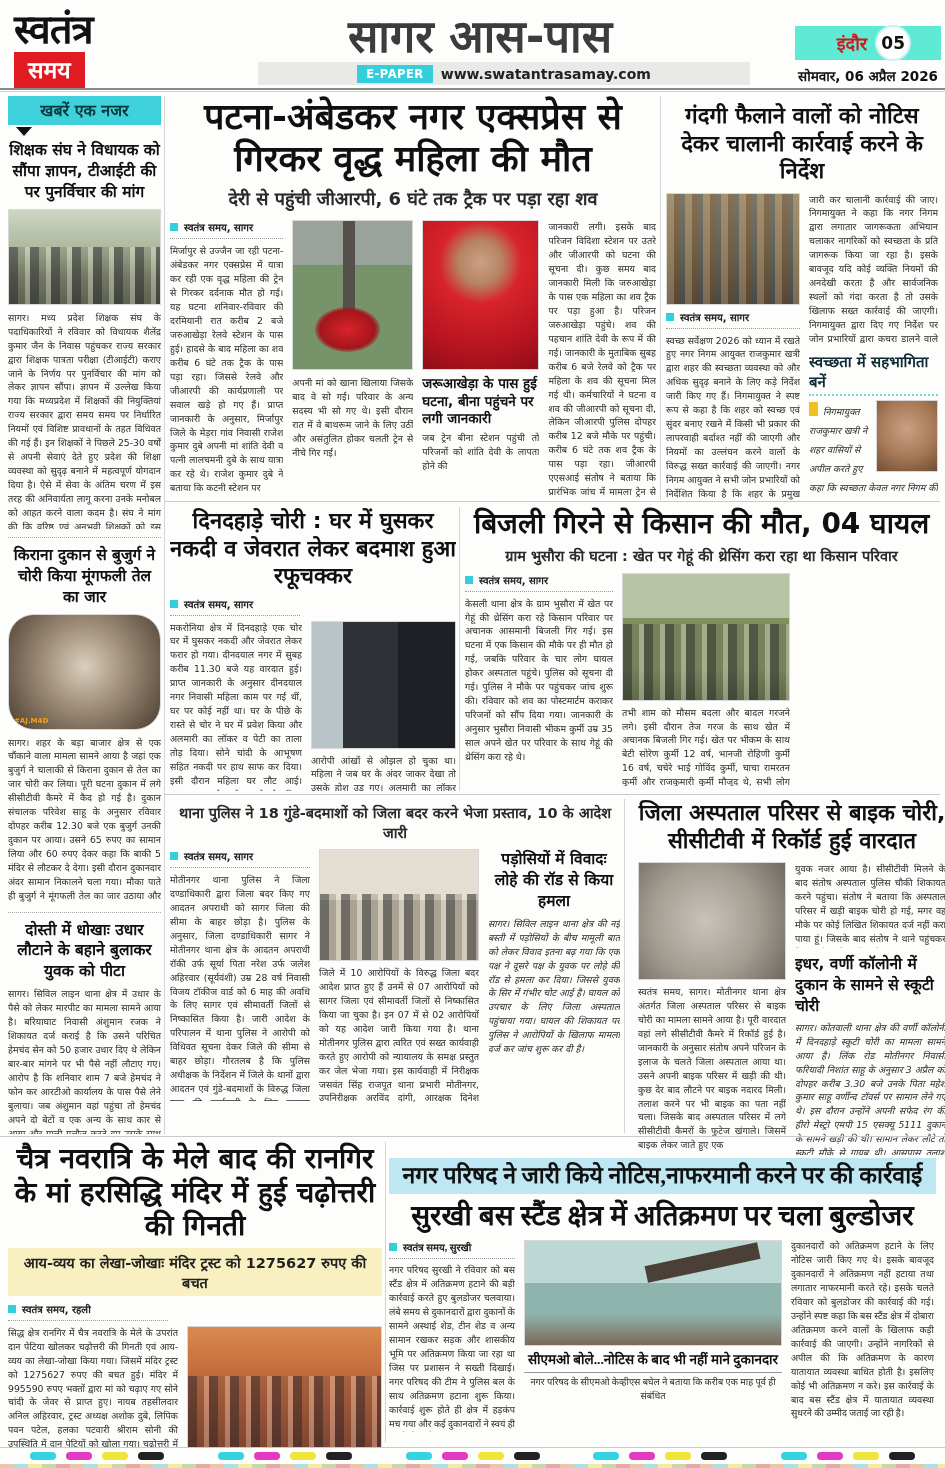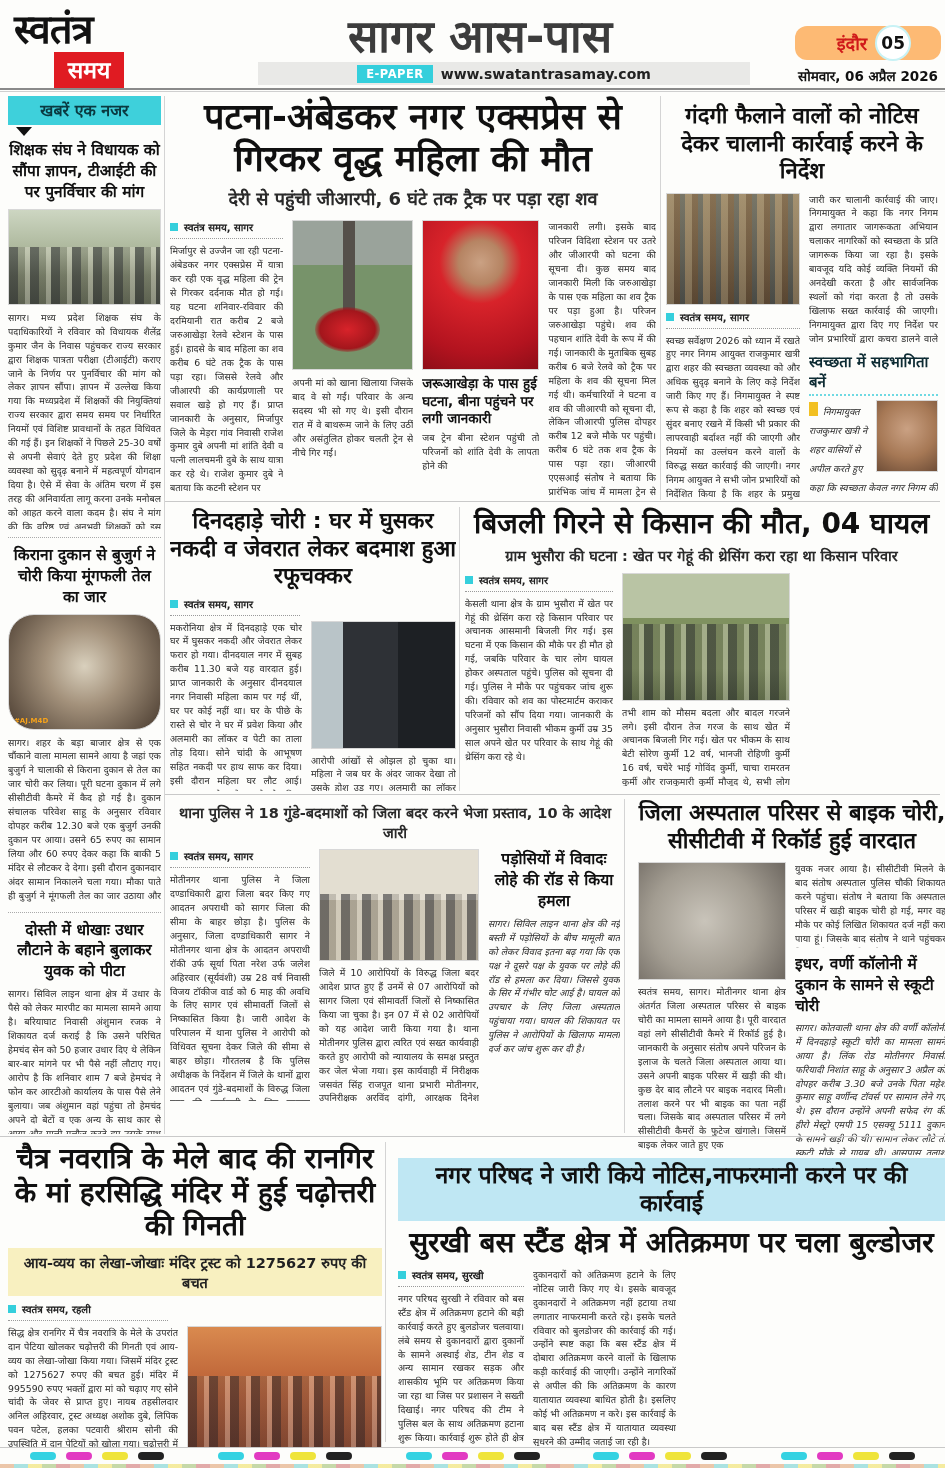--- a/index.html
+++ b/index.html
@@ -8,21 +8,21 @@
   .page { position:relative; width:945px; height:1468px; background:#fdfdfb; overflow:hidden; }
   .abs { position:absolute; }
 
   
   .logo-top { font-size:40px; font-weight:900; letter-spacing:-1px; color:#111; line-height:1.05; }
   .logo-bottom { display:inline-block; background:#e01b22; color:#fff; font-weight:800; font-size:23px; padding:1px 14px 3px; margin-top:2px; }
   .section-title { font-size:45px; font-weight:800; color:#3c3c3c; text-align:center; line-height:1.0; }
   .epaper-bar { background:#e9e9e7; height:23px; display:flex; align-items:center; justify-content:center; gap:8px; }
   .epaper-chip { background:#35cfdc; color:#fff; font-weight:800; font-size:11.5px; padding:2px 9px; letter-spacing:.5px; }
   .site-url { font-size:14px; font-weight:700; color:#222; }
-  .edition-pill { background:#fdba74; height:34px; border-radius:12px; display:flex; align-items:center; justify-content:center; gap:10px; padding:0 8px 0 18px; }
+  .edition-pill { background:#5eead4; height:34px; border-radius:0; display:flex; align-items:center; justify-content:center; gap:10px; padding:0 8px 0 18px; }
   .edition-name { color:#d01a1a; font-weight:800; font-size:18px; }
   .page-circle { width:32px; height:32px; border-radius:50%; background:#fff; display:flex; align-items:center; justify-content:center; font-size:17px; font-weight:900; color:#111; box-shadow:0 0 0 2px #c8f2f5; }
   .date-line { font-size:13.5px; font-weight:800; color:#111; text-align:center; margin-top:7px; }
   .head-rule { border-top:2px solid #8a8a8a; border-bottom:1px solid #cfcfcf; height:4px; }
 
   
   .hl { font-weight:800; color:#101010; text-align:center; }
   .hl-xl { font-size:36px; line-height:1.18; }
   .hl-lg { font-size:28px; line-height:1.2; }
   .hl-md { font-size:22px; line-height:1.25; }
@@ -87,21 +87,21 @@
   .reg-c { background:#35d2e2; } .reg-m { background:#e23ac2; } .reg-y { background:#efe43a; } .reg-k { background:#222; }
   .micro-strip { height:4px; background:repeating-linear-gradient(90deg,#d96 0 14px,#6cc 14px 28px,#ed5 28px 42px,#9b6 42px 56px,#c66 56px 70px); opacity:.55; }
 </style>
 </head>
 <body>
 
 <div class="page">
 
   <div class="abs" style="left:14px; top:8px; width:150px;">
     <div class="logo-top">स्वतंत्र</div>
-    <div style="text-align:center;"><span class="logo-bottom">समय</span></div>
+    <div style="text-align:left;"><span class="logo-bottom">समय</span></div>
   </div>
 
   <div class="abs section-title" style="left:290px; top:14px; width:380px;">सागर आस-पास</div>
 
   <div class="abs epaper-bar" style="left:258px; top:62px; width:492px;">
     <span class="epaper-chip">E-PAPER</span>
     <span class="site-url">www.swatantrasamay.com</span>
   </div>
 
   <div class="abs" style="left:795px; top:26px; width:146px;">
@@ -285,31 +285,38 @@
         <div class="body" style="height:186px; overflow:hidden;">सिद्ध क्षेत्र रानगिर में चैत्र नवरात्रि के मेले के उपरांत दान पेटिया खोलकर चढ़ोत्तरी की गिनती एवं आय-व्यय का लेखा-जोखा किया गया। जिसमें मंदिर ट्रस्ट को 1275627 रुपए की बचत हुई। मंदिर में 995590 रुपए भक्तों द्वारा मां को चढ़ाए गए सोने चांदी के जेवर से प्राप्त हुए। नायब तहसीलदार अनिल अहिरवार, ट्रस्ट अध्यक्ष अशोक दुबे, लिपिक पवन पटेल, हलका पटवारी श्रीराम सोनी की उपस्थिति में दान पेटियों को खोला गया। चढ़ोत्तरी में 998355 रुपए, नारियल भेंट किए गए 492250 रुपए, मुंडन कार्य नीलामी से 35000 रुपए, ज्योतिकलश, विवाह, दान, व्यवस्था से 776927 रुपए प्राप्त हुए। इस तरह अब तक कुल आय 2302532 रुपए हुई। इसके अलावा अब तक मंदिर परिसर में हुए निर्माण कार्य,</div>
       </div>
       <div class="col" style="width:195px;">
         <div class="photo ph-temple ph-people" style="height:124px;"></div>
 
       </div>
     </div>
   </div>
   <div class="abs vrule" style="left:385px; top:1142px; height:300px;"></div>
 
-  <div class="abs" style="left:398px; top:1158px; width:547px; height:288px; overflow:hidden;">
+  <div class="abs" style="left:389px; top:1158px; width:547px; height:288px; overflow:hidden;font-family:Liberation Serif, serif;">
     <div class="cyan-strip">नगर परिषद ने जारी किये नोटिस,नाफरमानी करने पर की कार्रवाई</div>
     <div class="hl hl-lg" style="margin-top:5px;">सुरखी बस स्टैंड क्षेत्र में अतिक्रमण पर चला बुल्डोजर</div>
     <div class="cols" style="margin-top:8px;">
       <div class="col" style="width:126px;">
         <div class="byline">
           <span class="sq"></span>
           <span>स्वतंत्र समय, सुरखी</span>
         </div>
         <div class="body" style="height:168px; overflow:hidden;">नगर परिषद सुरखी ने रविवार को बस स्टैंड क्षेत्र में अतिक्रमण हटाने की बड़ी कार्रवाई करते हुए बुलडोजर चलवाया। लंबे समय से दुकानदारों द्वारा दुकानों के सामने अस्थाई शेड, टीन शेड व अन्य सामान रखकर सड़क और शासकीय भूमि पर अतिक्रमण किया जा रहा था जिस पर प्रशासन ने सख्ती दिखाई। नगर परिषद की टीम ने पुलिस बल के साथ अतिक्रमण हटाना शुरू किया। कार्रवाई शुरू होते ही क्षेत्र में हड़कंप मच गया और कई दुकानदारों ने स्वयं ही अपने शेड और सामान हटाना शुरू कर दिया। पूरी कार्रवाई शांतिपूर्ण ढंग से संपन्न हुई</div>
       </div>
+      <div class="col" style="width:258px;">
+        <div class="photo ph-dozer" style="height:106px;">
+            <span class="arm"></span>
+          </div>
+        <div class="cap-head" style="text-align:center; border-bottom:1px solid #999; padding-bottom:3px;">सीएमओ बोले...नोटिस के बाद भी नहीं माने दुकानदार</div>
+        <div class="body" style="text-align:center;">नगर परिषद के सीएमओ केव्हीएस बघेल ने बताया कि करीब एक माह पूर्व ही संबंधित</div>
+      </div>
       <div class="col" style="width:143px;">
         <div class="body" style="height:196px; overflow:hidden;">दुकानदारों को अतिक्रमण हटाने के लिए नोटिस जारी किए गए थे। इसके बावजूद दुकानदारों ने अतिक्रमण नहीं हटाया तथा लगातार नाफरमानी करते रहे। इसके चलते रविवार को बुलडोजर की कार्रवाई की गई। उन्होंने स्पष्ट कहा कि बस स्टैंड क्षेत्र में दोबारा अतिक्रमण करने वालों के खिलाफ कड़ी कार्रवाई की जाएगी। उन्होंने नागरिकों से अपील की कि अतिक्रमण के कारण यातायात व्यवस्था बाधित होती है। इसलिए कोई भी अतिक्रमण न करे। इस कार्रवाई के बाद बस स्टैंड क्षेत्र में यातायात व्यवस्था सुधरने की उम्मीद जताई जा रही है।</div>
       </div>
     </div>
   </div>
 
   <div class="abs hrule" style="left:0; top:1447px; width:945px;"></div>
   <div class="abs reg-row" style="left:0; top:1452px; width:945px;">
     <div class="reg-group">
         <span class="reg-dash reg-c"></span>

